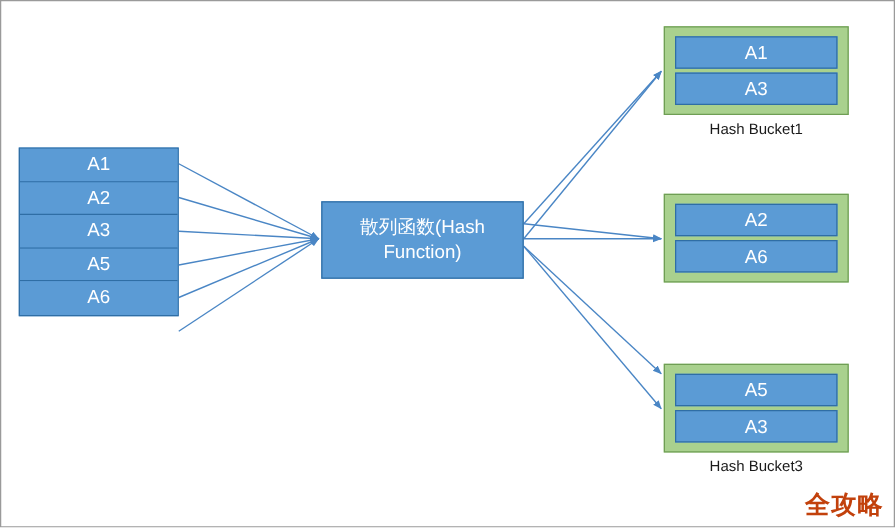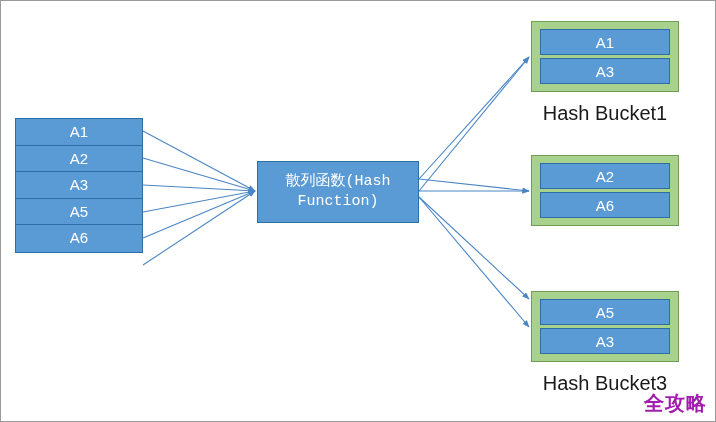--- a/index.html
+++ b/index.html
@@ -57,21 +57,20 @@
     border: 1px solid #2f6ea5;
     box-sizing: border-box;
     color: #ffffff;
     font-size: 15px;
     line-height: 20px;
     display: flex;
     align-items: center;
     justify-content: center;
     text-align: center;
     padding: 0 6px;
-    font-family: Liberation Mono, monospace;
   }
 
   
   .bucket-group { position: absolute; left: 530px; width: 148px; }
   .bucket {
     background: #a9d18e;
     border: 1px solid #6f9e54;
     box-sizing: border-box;
     padding: 7px 8px;
   }
@@ -80,35 +79,35 @@
     line-height: 26px;
     text-align: center;
     color: #ffffff;
     font-size: 15px;
     background: #5b9bd5;
     border: 1px solid #2f6ea5;
     box-sizing: border-box;
   }
   .bucket-row + .bucket-row { margin-top: 3px; }
   .bucket-label {
-    margin-top: 12px;
+    margin-top: 2px;
     text-align: center;
     color: #1a1a1a;
-    font-size: 20px;
+    font-size: 12px;
     line-height: 18px;
   }
 
   
   .watermark {
     position: absolute;
     right: 8px;
     bottom: 4px;
     font-size: 20px;
     font-weight: bold;
-    color: #a21caf;
+    color: #c2410c;
     letter-spacing: 1px;
     font-family: "DejaVu Sans", sans-serif;
   }
 </style>
 </head>
 <body>
 
 <div id="canvas">
 
   <svg id="wires" viewBox="0 0 716 422" xmlns="http://www.w3.org/2000/svg">

